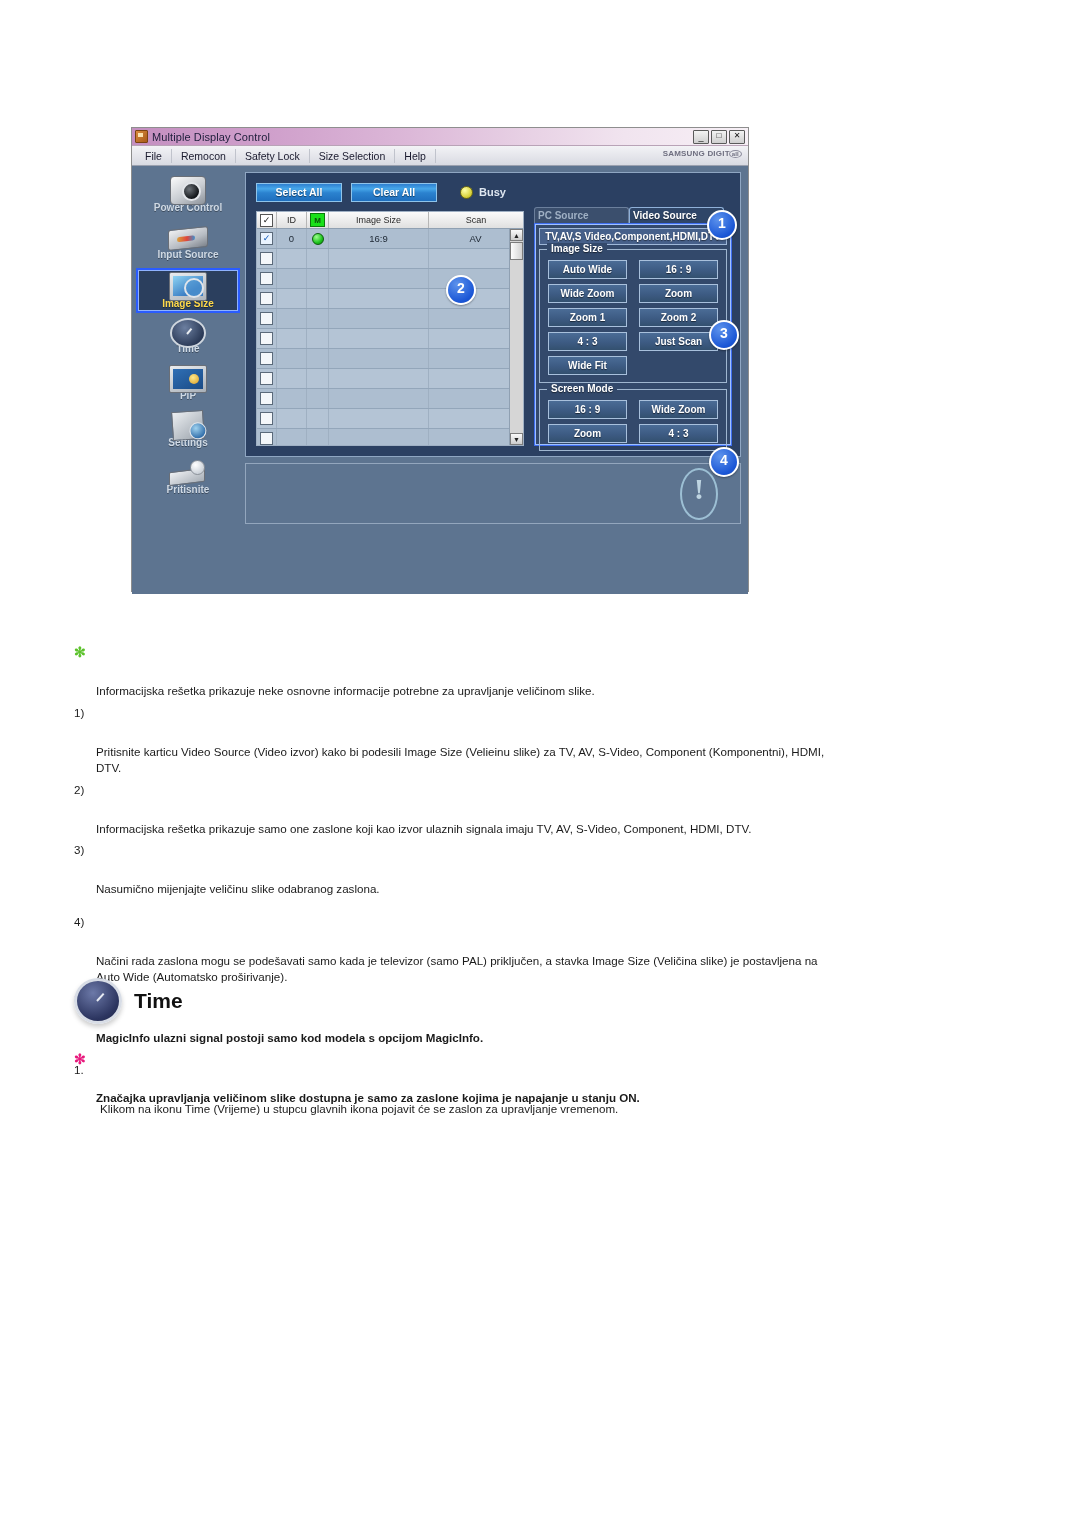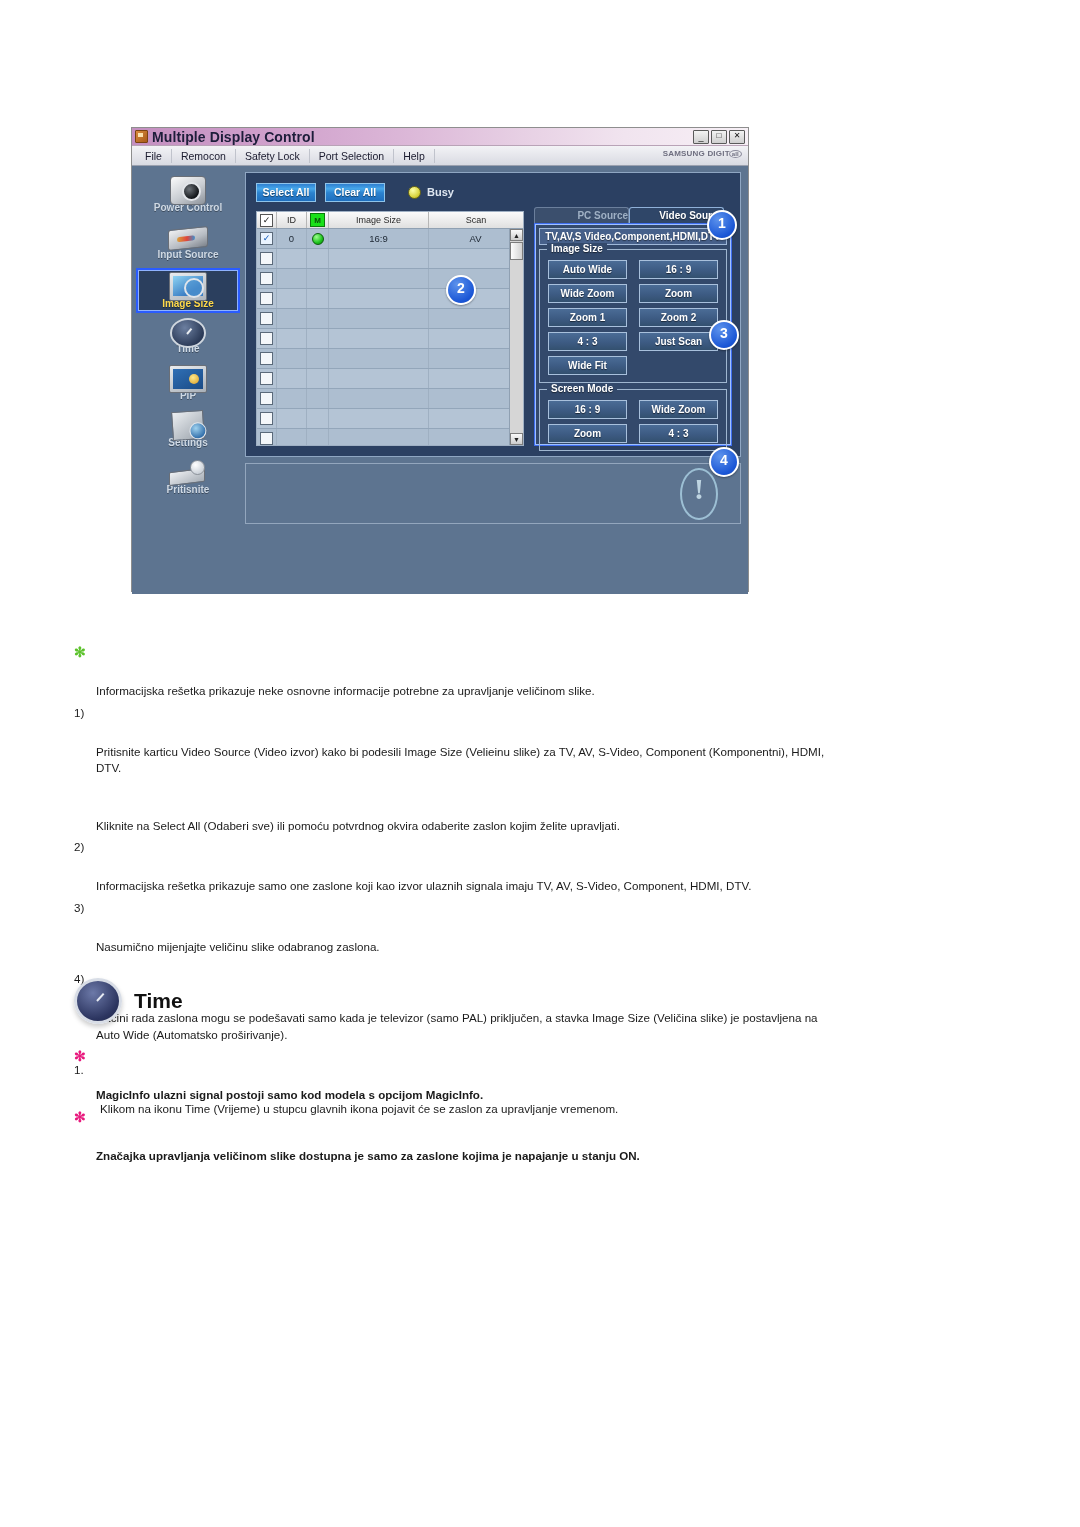--- a/index.html
+++ b/index.html
@@ -30,21 +30,21 @@
     width: 11px; height: 11px; margin: 0 4px 0 3px;
     background: linear-gradient(135deg,#d88a3c,#a85a18);
     border: 1px solid #7a4210; border-radius: 1px;
     position: relative; flex: 0 0 auto;
   }
   .titlebar .tb-icon::after{
     content:""; position:absolute; left:2px; top:2px; width:5px; height:4px;
     background:#fbe3b0;
   }
   .titlebar .tb-title {
-    font-size: 14px; color: #1d1d3a; font-weight: bold;
+    font-size: 11px; color: #1d1d3a; font-weight: normal;
     letter-spacing: .1px; white-space: nowrap;
   }
   .winbtns { position: absolute; right: 3px; top: 2px; display: flex; gap: 2px; }
   .winbtn {
     width: 14px; height: 12px;
     background: linear-gradient(to bottom,#f3f3f3,#cfcfcf);
     border: 1px solid #5a5a5a; border-radius: 1px;
     position: relative;
   }
   .winbtn i { position: absolute; color: #111; font-style: normal;
@@ -141,21 +141,21 @@
     position: absolute; left: 113px; top: 6px; right: 7px; bottom: 8px;
   }
   .panel-top {
     background: #2b4062;
     border: 1px solid #8fa6c2;
     height: 285px; position: relative; box-sizing: border-box;
   }
   .toolbar { position: absolute; left: 10px; top: 8px; right: 8px; height: 22px;
     display: flex; align-items: center; gap: 9px; }
   .tb-btn {
-    width: 60px; height: 19px;
+    width: 86px; height: 19px;
     background: linear-gradient(to bottom,#2e7fd0 0%,#47a8ea 28%,#2b82cf 52%,#1f6fbe 100%);
     border: 1px solid #8fc4ea;
     color: #ffffff; font-size: 10.5px; font-weight: bold;
     display: flex; align-items: center; justify-content: center;
     text-shadow: 0 1px 1px rgba(0,0,0,.5);
     box-sizing: border-box;
   }
   .busy-wrap { display: flex; align-items: center; gap: 6px; margin-left: 14px; }
   .busy-led {
     width: 11px; height: 11px; border-radius: 50%;
@@ -201,22 +201,22 @@
   .vscroll .arrow { height: 12px; background: linear-gradient(to bottom,#fafafa,#cdcdcd);
     border: 1px solid #7d7d7d; box-sizing: border-box;
     font-size: 7px; color:#222; display:flex;align-items:center;justify-content:center; line-height:1;}
   .vscroll .thumb { position:absolute; top:13px; height: 18px; left:0; right:0;
     background: linear-gradient(to right,#fdfdfd,#d2d2d2); border:1px solid #7d7d7d; box-sizing:border-box;}
 
   
   .srcpanel { position: absolute; left: 288px; top: 32px; right: 8px; bottom: 10px; }
   .tabs { display: flex; height: 18px; align-items: flex-end; }
   .tab {
-    font-size: 10px; font-weight: bold; padding: 2px 0 2px 16px;
-    width: 48%; text-align: right; box-sizing: border-box;
+    font-size: 10px; font-weight: bold; padding: 2px 0 2px 3px;
+    width: 48%; text-align: left; box-sizing: border-box;
     border-radius: 3px 3px 0 0;
   }
   .tab.inactive { background: #3b4f6d; color: #9fb0c4; border: 1px solid #6b7f9c; border-bottom: none; }
   .tab.active { background: #2f4668; color: #ffffff; border: 1px solid #8fb0d8; border-bottom: none;
     text-shadow: 0 1px 1px rgba(0,0,0,.5); }
   .tabbody {
     border: 1px solid #3e6ef0; background: #33496b; padding: 4px;
     height: calc(100% - 18px); box-sizing: border-box;
     box-shadow: 0 0 0 1px #9fc0ff inset;
   }
@@ -322,21 +322,21 @@
         <div class="winbtn">
             <i>✕</i>
           </div>
       </div>
     </div>
 
     <div class="menubar">
       <div class="menuitem">File</div>
       <div class="menuitem">Remocon</div>
       <div class="menuitem">Safety Lock</div>
-      <div class="menuitem">Port Selection</div>
+      <div class="menuitem">Size Selection</div>
       <div class="menuitem">Help</div>
       <div class="menuitem menufill"></div>
       <div class="samsung-logo">
         <span>SAMSUNG DIGIT</span><span class="oval">all</span>
       </div>
     </div>
 
     <div class="app-body">
 
       <div class="sidebar">
@@ -576,24 +576,20 @@
     <div class="row">
       <div class="marker star-green">✻</div>
       <div class="body-txt">Informacijska rešetka prikazuje neke osnovne informacije potrebne za upravljanje veličinom slike.</div>
     </div>
     <div class="gap-sm"></div>
 
     <div class="row">
       <div class="marker">1)</div>
       <div class="body-txt">Pritisnite karticu Video Source (Video izvor) kako bi podesili Image Size (Velieinu slike) za TV, AV, S-Video, Component (Komponentni), HDMI, DTV.</div>
     </div>
-    <div class="row">
-      <div class="marker"></div>
-      <div class="body-txt">Kliknite na Select All (Odaberi sve) ili pomoću potvrdnog okvira odaberite zaslon kojim želite upravljati.</div>
-    </div>
     <div class="gap-sm"></div>
 
     <div class="row">
       <div class="marker">2)</div>
       <div class="body-txt">Informacijska rešetka prikazuje samo one zaslone koji kao izvor ulaznih signala imaju TV, AV, S-Video, Component, HDMI, DTV.</div>
     </div>
     <div class="gap-sm"></div>
 
     <div class="row">
       <div class="marker">3)</div>

